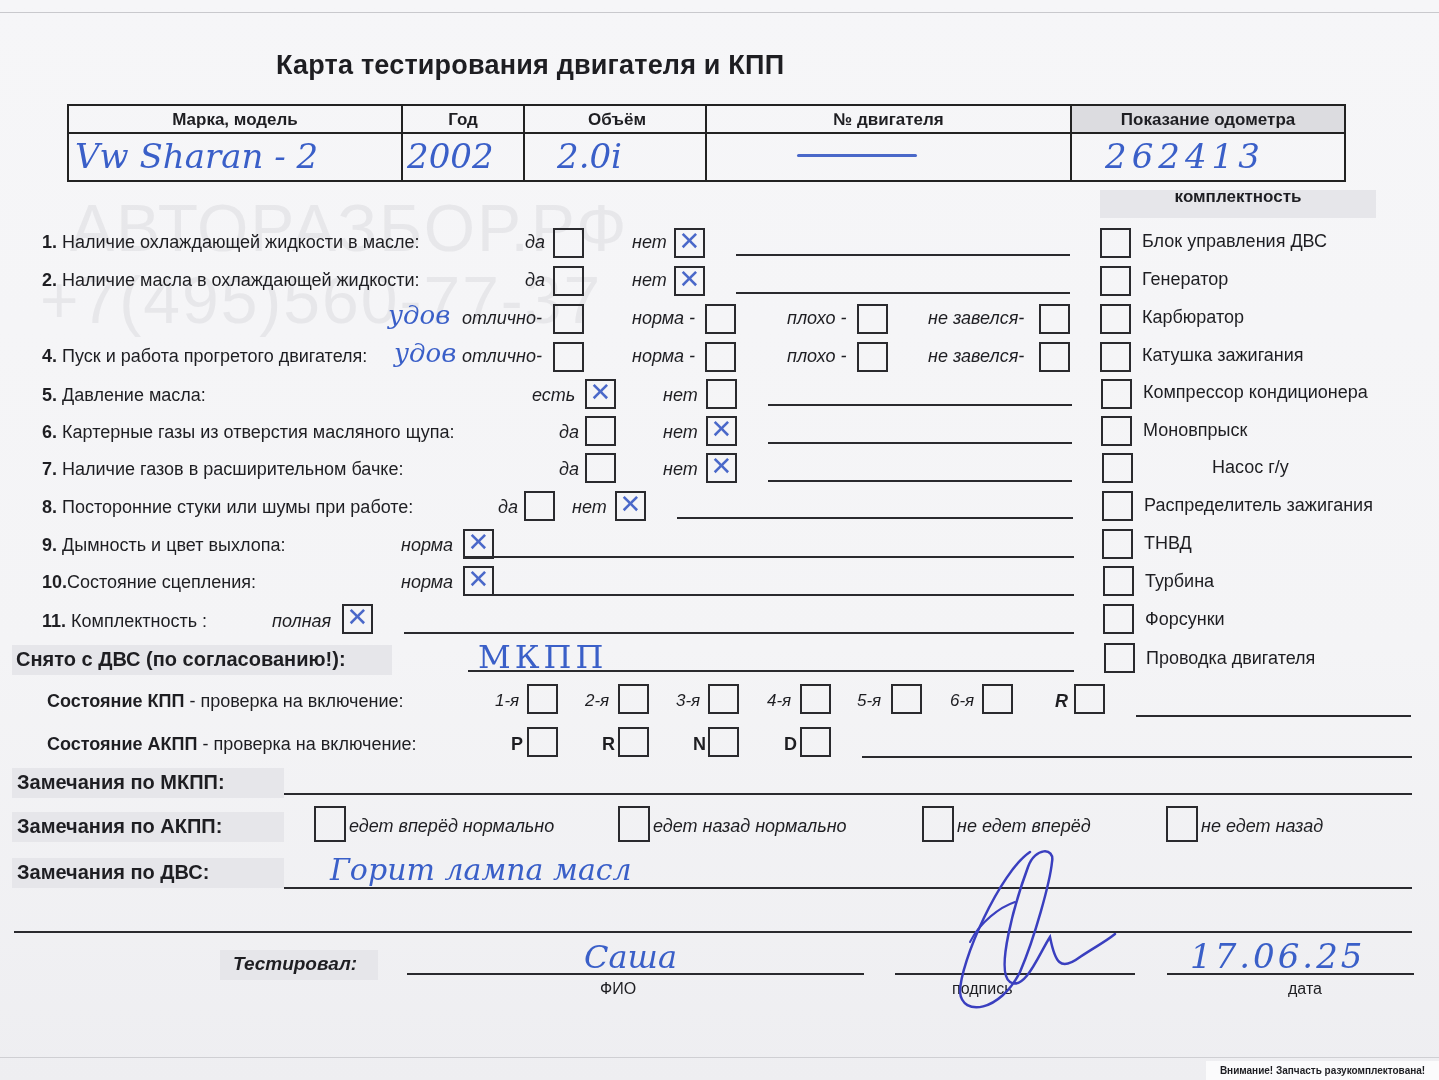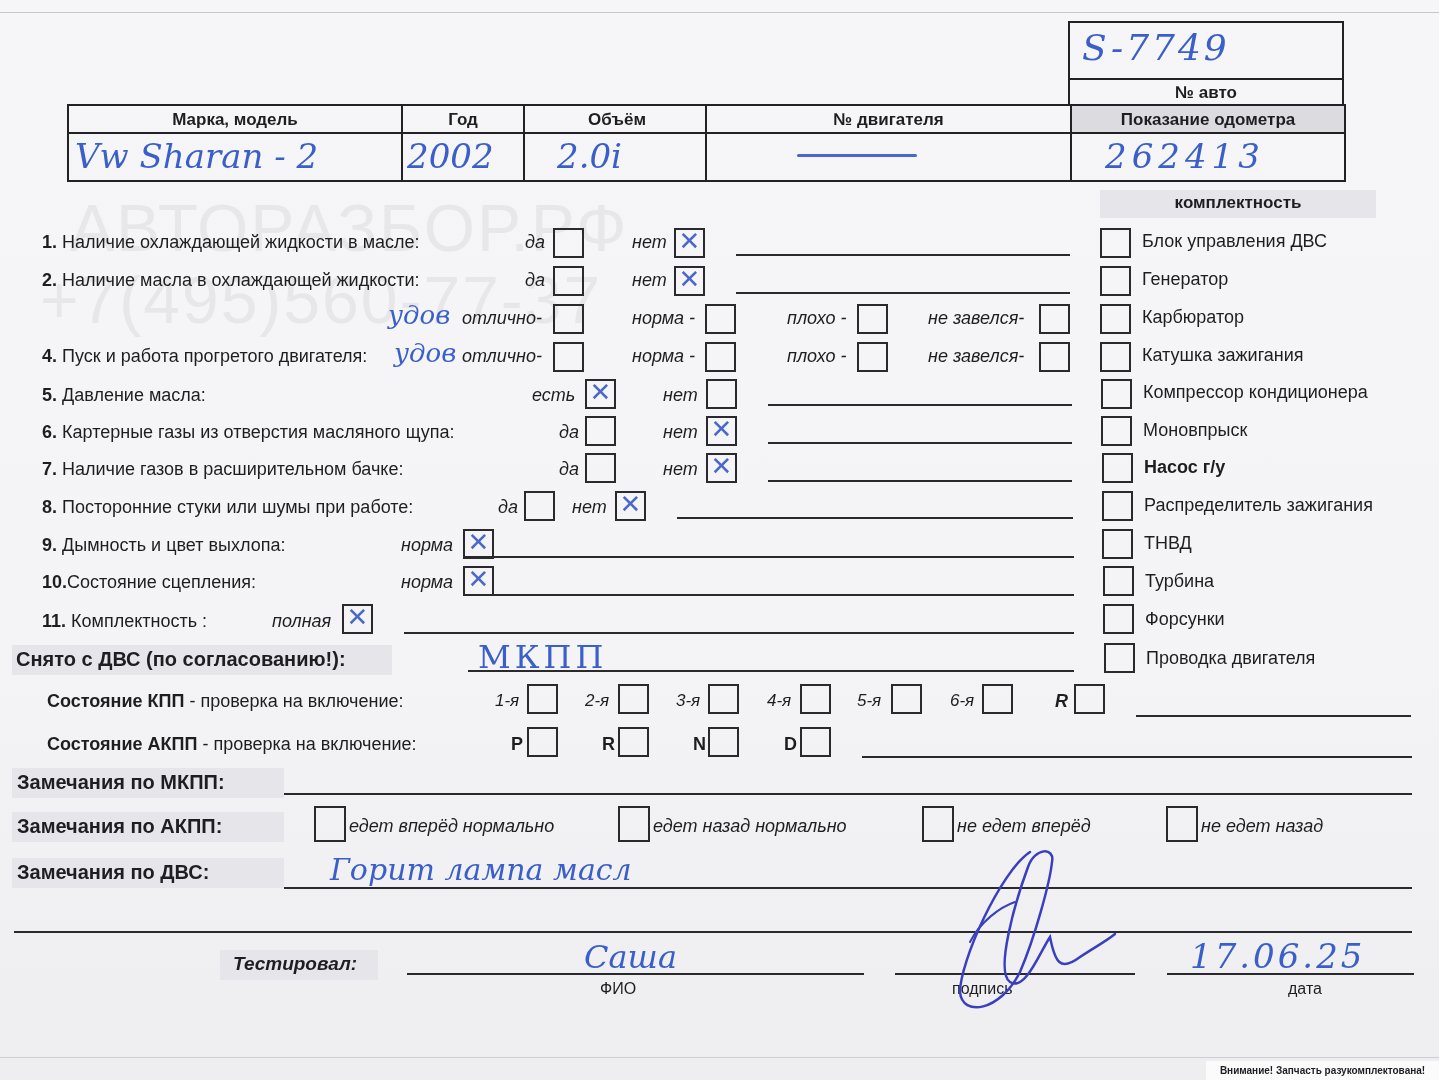--- a/index.html
+++ b/index.html
@@ -35,26 +35,22 @@
 </style>
 </head>
 <body>
 
 <div class="sheet">
   <div class="topedge"></div>
 
   <div class="wm" style="left:70px; top:190px;">АВТОРАЗБОР.РФ</div>
   <div class="wm" style="left:40px; top:262px;">+7(495)560-77-37</div>
 
-
-  <div class="tbl" style="left:1068px; top:21px; width:276px; height:85px;">
-    <div class="abs hand" style="left:12px; top:4px; font-size:36px; letter-spacing:3px;">S-7749</div>
-    <div class="abs" style="left:0; top:55px; width:272px; height:2px; background:#222;"></div>
-    <div class="abs hdr" style="left:0; top:60px; width:272px;">№ авто</div>
-  </div>
+  <div class="abs title">Карта тестирования двигателя  и КПП</div>
+
 
   <div class="tbl" style="left:67px; top:104px; width:1279px; height:78px;">
     <div class="abs" style="left:1001px; top:0; width:274px; height:26px; background:#dcdce0;"></div>
     <div class="abs" style="left:0; top:26px; width:1275px; height:2px; background:#222;"></div>
     <div class="abs" style="left:332px; top:0; width:2px; height:74px; background:#222;"></div>
     <div class="abs" style="left:454px; top:0; width:2px; height:74px; background:#222;"></div>
     <div class="abs" style="left:636px; top:0; width:2px; height:74px; background:#222;"></div>
     <div class="abs" style="left:1001px; top:0; width:2px; height:74px; background:#222;"></div>
 
     <div class="abs hdr" style="left:0; top:4px; width:332px;">Марка, модель</div>
@@ -64,21 +60,21 @@
     <div class="abs hdr" style="left:1003px; top:4px; width:272px;">Показание одометра</div>
 
     <div class="abs hand" style="left:6px; top:30px; font-size:34px;">Vw Sharan - 2</div>
     <div class="abs hand" style="left:338px; top:30px; font-size:34px;">2002</div>
     <div class="abs hand" style="left:488px; top:30px; font-size:34px;">2.0i</div>
     <div class="abs" style="left:728px; top:48px; width:120px; height:3px; background:#4a68c9; border-radius:2px;"></div>
     <div class="abs hand" style="left:1036px; top:30px; font-size:34px; letter-spacing:5px;">262413</div>
   </div>
 
   <div class="shade" style="left:1100px; top:190px; width:276px; height:28px;"></div>
-  <div class="abs" style="left:1100px; top:193px; width:276px; text-align:center; font-size:17px; font-weight:bold;">комплектность</div>
+  <div class="abs" style="left:1100px; top:187px; width:276px; text-align:center; font-size:17px; font-weight:bold;">комплектность</div>
 
   <div class="lbl" style="left:42px; top:232px;"><span class="num">1.</span> <span>Наличие охлаждающей жидкости в масле:</span></div>
   <div class="lbl it" style="left:525px; top:232px;">да</div>
   <div class="box" style="left:553px; top:228px;"></div>
   <div class="lbl it" style="left:632px; top:232px;">нет</div>
   <div class="box" style="left:674px; top:228px;">
       <span class="x">✕</span>
     </div>
   <div class="line" style="left:736px; top:254px; width:334px;"></div>
 
@@ -176,21 +172,21 @@
     <div class="kit-lbl" style="left:1142px; top:269px;">Генератор</div>
     <div class="box" style="left:1100px; top:304px;"></div>
     <div class="kit-lbl" style="left:1142px; top:307px;">Карбюратор</div>
     <div class="box" style="left:1100px; top:342px;"></div>
     <div class="kit-lbl" style="left:1142px; top:345px;">Катушка зажигания</div>
     <div class="box" style="left:1101px; top:379px;"></div>
     <div class="kit-lbl" style="left:1143px; top:382px;">Компрессор кондиционера</div>
     <div class="box" style="left:1101px; top:416px;"></div>
     <div class="kit-lbl" style="left:1143px; top:420px;">Моновпрыск</div>
     <div class="box" style="left:1102px; top:453px;"></div>
-    <div class="kit-lbl" style="left:1144px; top:457px;font-weight:bold;">Насос г/у</div>
+    <div class="kit-lbl" style="left:1212px; top:457px;">Насос г/у</div>
     <div class="box" style="left:1102px; top:491px;"></div>
     <div class="kit-lbl" style="left:1144px; top:495px;">Распределитель зажигания</div>
     <div class="box" style="left:1102px; top:529px;"></div>
     <div class="kit-lbl" style="left:1144px; top:533px;">ТНВД</div>
     <div class="box" style="left:1103px; top:566px;"></div>
     <div class="kit-lbl" style="left:1145px; top:571px;">Турбина</div>
     <div class="box" style="left:1103px; top:604px;"></div>
     <div class="kit-lbl" style="left:1145px; top:609px;">Форсунки</div>
     <div class="box" style="left:1104px; top:643px;"></div>
     <div class="kit-lbl" style="left:1146px; top:648px;">Проводка двигателя</div>

